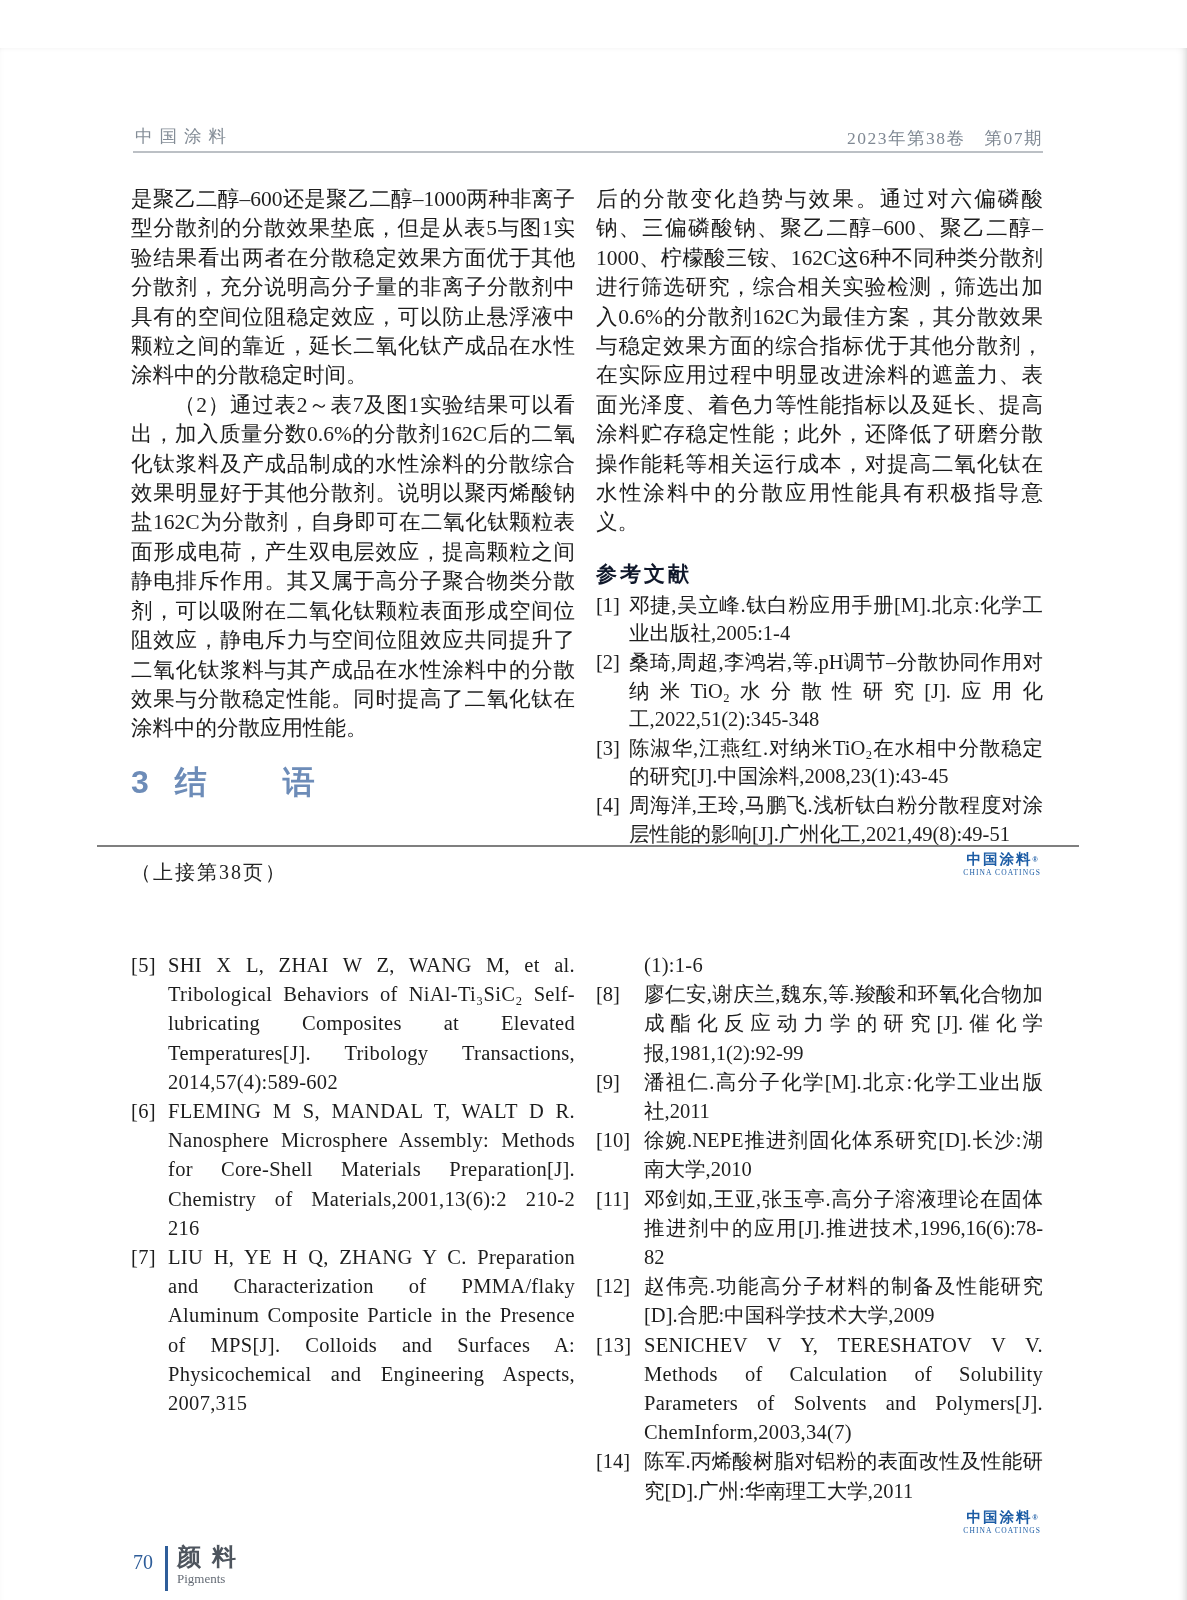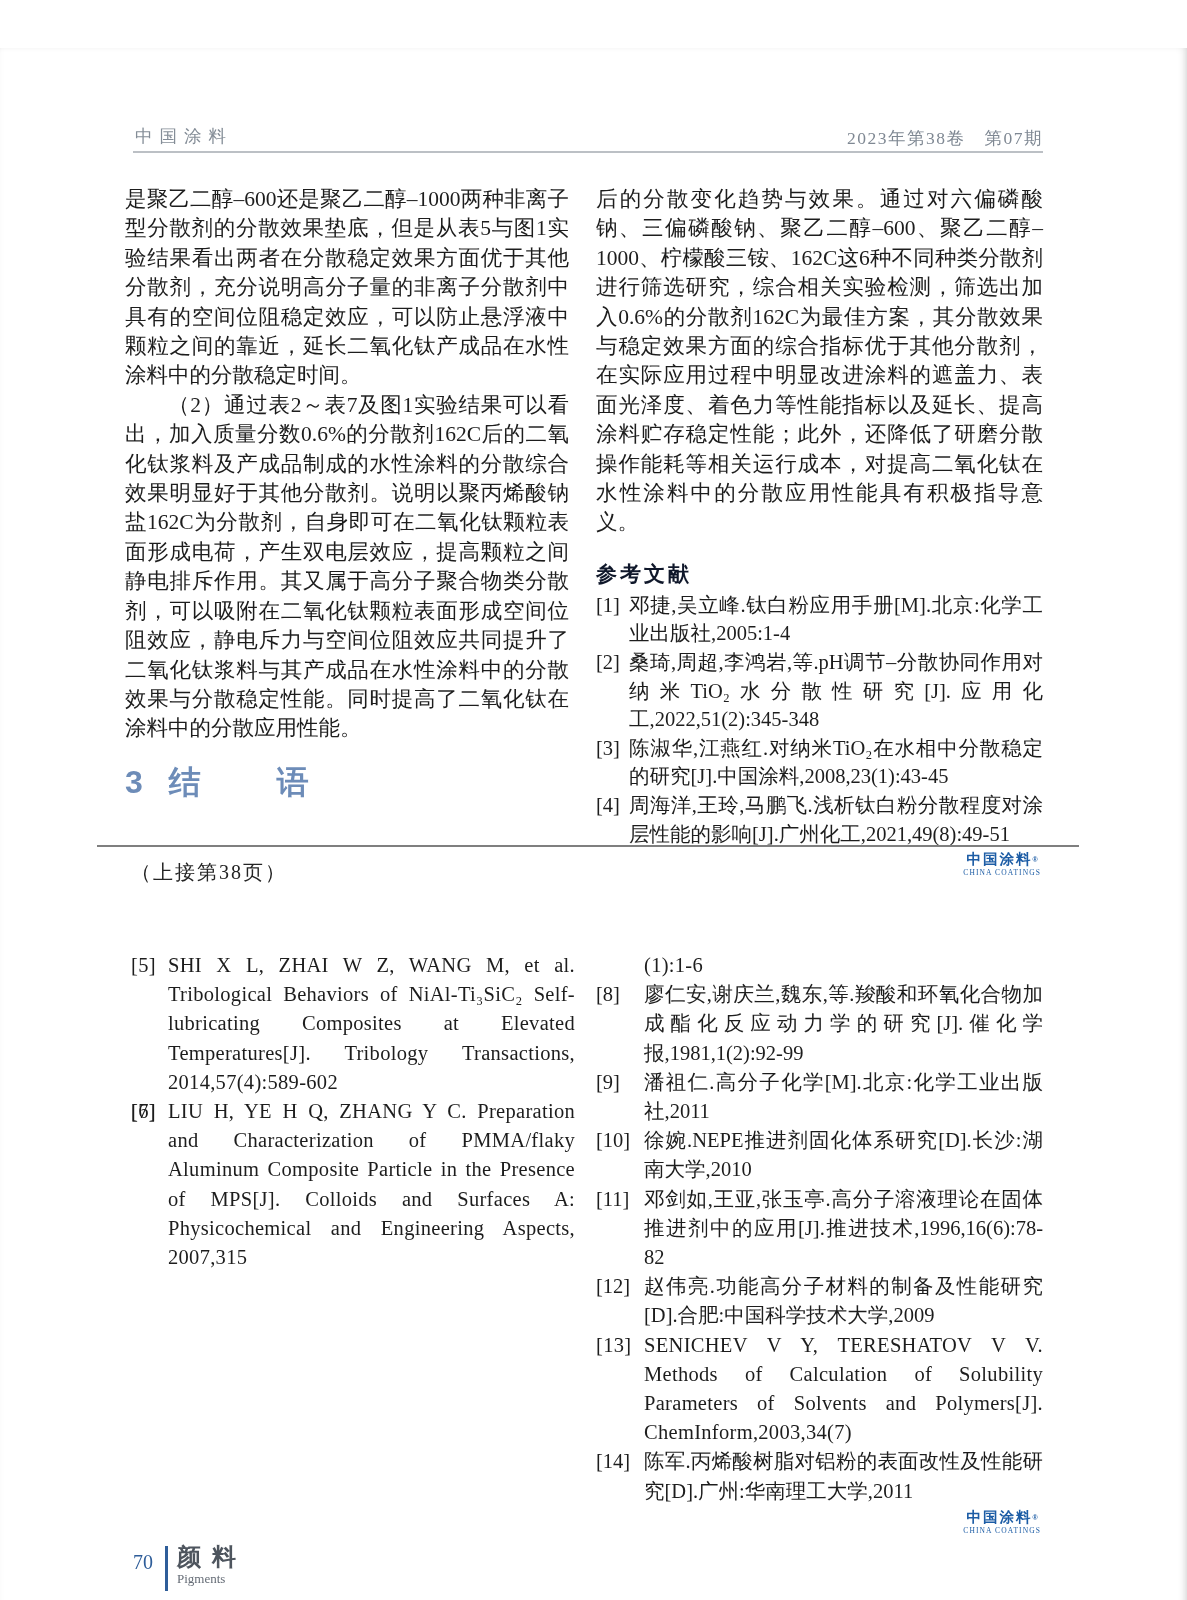--- a/index.html
+++ b/index.html
@@ -8,21 +8,21 @@
     font-family:"Liberation Serif", serif; color:#1e1e1e; overflow:hidden;
     box-shadow: inset -5px 0 8px -4px rgba(0,0,0,0.18), inset 0 -5px 8px -4px rgba(0,0,0,0.10);
     margin-top: 48px;
   }
   
   .hdr-left  { position:absolute; left:135px; top:76px; font-size:17.5px; color:#848d97; letter-spacing:7px; }
   .hdr-right { position:absolute; right:144px; top:78px; font-size:17.5px; color:#7f8893; letter-spacing:1.5px; }
   .hdr-rule  { position:absolute; left:133px; top:103px; width:910px; height:1.5px; background:#bcc0c5; }
   
   .col { position:absolute; width:444px; }
-  .col-lt { left:125px; top:137px; }
+  .col-lt { left:131px; top:137px; }
   .col-rt { left:596px; top:137px; width:447px; }
   .col-lb { left:131px; top:903px; }
   .col-rb { left:596px; top:903px; width:447px; }
   .body { margin:0; font-size:21.5px; line-height:29.4px; text-align:justify; color:#1d1d1d; }
   .indent { text-indent:2em; }
   
   .sec { margin:17px 0 13px 0; font-size:32px; font-weight:bold; color:#6d8cb8;
          font-family:"Liberation Sans", sans-serif; }
   .sec-num { margin-right:26px; }
   .sec-title { letter-spacing:22px; }
@@ -85,21 +85,21 @@
       <div class="logo-en">CHINA COATINGS</div>
     </div>
   </section>
 
   <div class="divider"></div>
   <div class="cont-note">（上接第38页）</div>
 
   <section class="col col-lb latin">
     <ol class="reflist">
       <li class="ref"><span class="refnum">[5]</span><span>SHI X L, ZHAI W Z, WANG M, et al. Tribological Behaviors of NiAl-Ti₃SiC₂ Self-lubricating Composites at Elevated Temperatures[J]. Tribology Transactions, 2014,57(4):589-602</span></li>
-      <li class="ref"><span class="refnum">[6]</span></li>
+      <li class="ref"><span class="refnum">[6]</span><span>FLEMING M S, MANDAL T, WALT D R. Nanosphere Microsphere Assembly: Methods for Core-Shell Materials Preparation[J]. Chemistry of Materials,2001,13(6):2 210-2 216</span></li>
       <li class="ref"><span class="refnum">[7]</span><span>LIU H, YE H Q, ZHANG Y C. Preparation and Characterization of PMMA/flaky Aluminum Composite Particle in the Presence of MPS[J]. Colloids and Surfaces A: Physicochemical and Engineering Aspects, 2007,315</span></li>
     </ol>
   </section>
 
   <section class="col col-rb">
     <div class="carry latin">(1):1-6</div>
     <ol class="reflist">
       <li class="ref"><span class="refnum">[8]</span><span>廖仁安,谢庆兰,魏东,等.羧酸和环氧化合物加成酯化反应动力学的研究[J].催化学报,1981,1(2):92-99</span></li>
       <li class="ref"><span class="refnum">[9]</span><span>潘祖仁.高分子化学[M].北京:化学工业出版社,2011</span></li>
       <li class="ref"><span class="refnum">[10]</span><span>徐婉.NEPE推进剂固化体系研究[D].长沙:湖南大学,2010</span></li>

